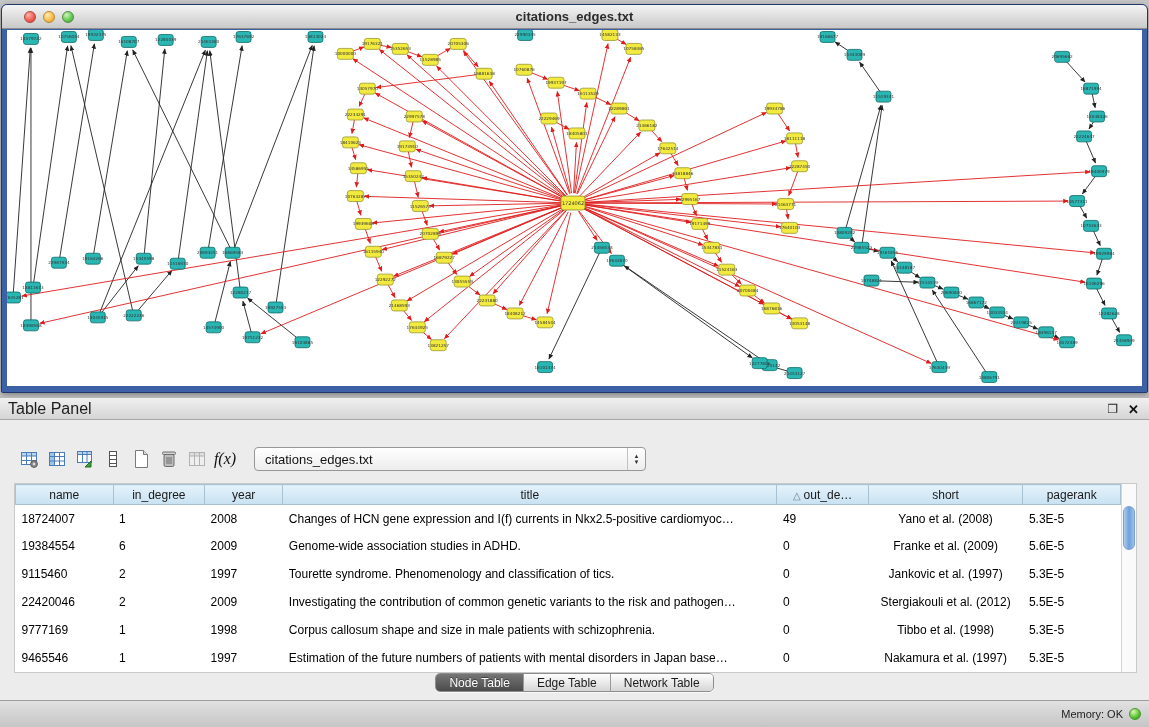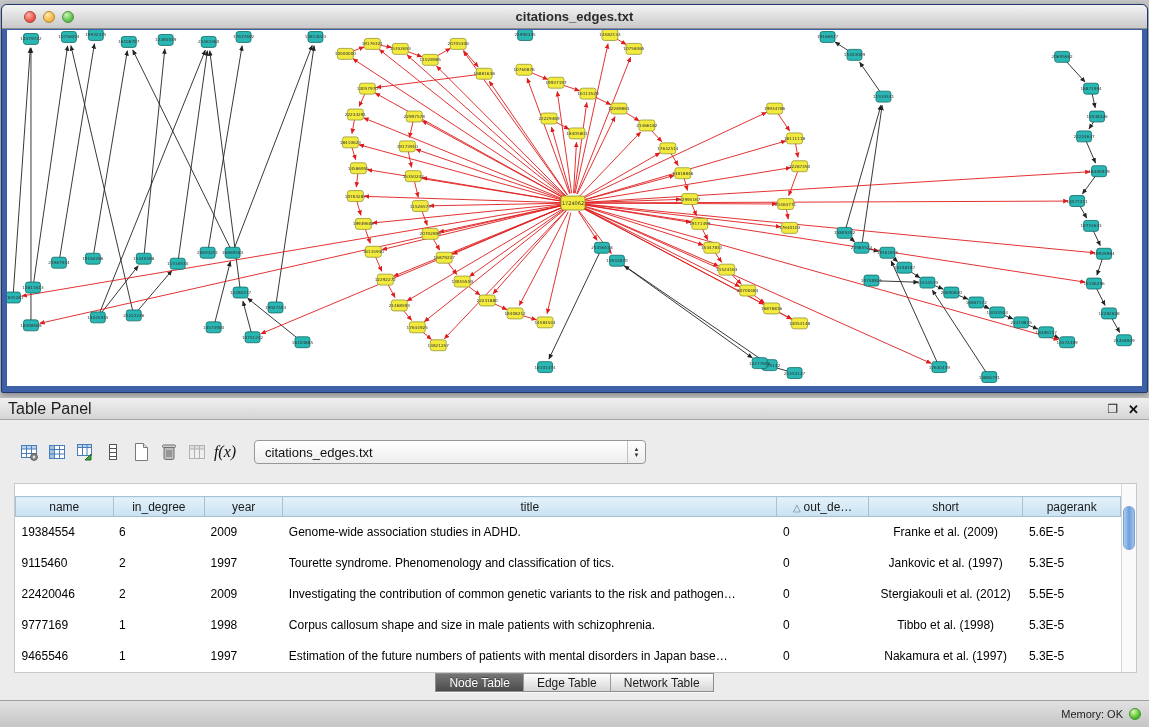--- a/index.html
+++ b/index.html
@@ -26,44 +26,44 @@
   
   .panel-header { position:absolute; left:0; top:397px; width:1149px; height:23px;
     background:linear-gradient(#f0f0f0,#d5d5d5); border-top:1px solid #b7b7b7; border-bottom:1px solid #a6a6a6; }
   .panel-title { position:absolute; left:8px; top:0; line-height:22px; font-size:16px; color:#1d1d1d; }
   .panel-header-icons { position:absolute; right:10px; top:0; height:22px; display:flex; align-items:center; gap:10px; }
   .float-glyph { font-size:12px; color:#222; cursor:default; }
   .close-glyph { font-size:13px; font-weight:700; color:#111; cursor:default; }
 
   .panel-body { position:absolute; left:0; top:420px; width:1149px; height:280px; background:#ececec; }
 
-  .toolbar { position:absolute; left:16px; top:17px; height:30px; display:flex; align-items:center; gap:2px; }
+  .toolbar { position:absolute; left:16px; top:24px; height:30px; display:flex; align-items:center; gap:2px; }
   .tool-btn { width:26px; height:26px; display:flex; align-items:center; justify-content:center; border-radius:3px; }
   .fx { font-family:"Liberation Serif", serif; font-style:italic; font-size:16px; color:#111; }
   .combo { position:relative; margin-left:14px; width:392px; height:24px; border:1px solid #979797;
     border-radius:4px; background:linear-gradient(#ffffff,#ededed); display:flex; align-items:center;
     font-size:13px; color:#111; padding-left:10px; box-shadow:inset 0 1px 0 #fff; }
   .combo-stepper { position:absolute; right:0; top:0; bottom:0; width:18px; border-left:1px solid #c2c2c2;
     display:flex; flex-direction:column; align-items:center; justify-content:center; color:#333; }
   .combo-stepper span { font-size:6px; line-height:6px; }
 
   .table-wrap { position:absolute; left:14px; top:63px; width:1123px; height:190px; background:#ffffff;
     border:1px solid #c9c9c9; display:flex; }
-  table { border-collapse:collapse; table-layout:fixed; width:1107px;margin-top:12px; }
+  table { border-collapse:collapse; table-layout:fixed; width:1107px; }
   th { background:linear-gradient(#e4f2fb,#c8e1f1); border:1px solid #a8c2d3; font-weight:400;
     font-size:12px; color:#1a1a1a; height:20px; text-align:center; overflow:hidden; white-space:nowrap; }
   th .sort { color:#6a7f8e; font-size:10px; margin-right:3px; }
   td { font-size:12px; color:#000; height:16px; padding:0 6px; white-space:nowrap; overflow:hidden; }
   td.center { text-align:center; }
   .vscroll { width:15px; background:#fafafa; border-left:1px solid #d6d6d6; position:relative; }
   .vthumb { position:absolute; left:1px; right:1px; top:22px; height:44px; border-radius:7px;
     background:linear-gradient(90deg,#aecdef,#6e9fdd 50%,#9dc1ea); border:1px solid #7ba1d0; }
 
   .tabs-row { position:absolute; left:0; right:0; bottom:8px; display:flex; justify-content:center; }
-  .seg { display:flex; border:1px solid #8d8d8d; border-radius:0; overflow:hidden; height:19px;
+  .seg { display:flex; border:1px solid #8d8d8d; border-radius:5px; overflow:hidden; height:19px;
     box-shadow:0 1px 0 rgba(255,255,255,.7); }
   .seg-btn { padding:0 13px; font-size:12px; line-height:18px; color:#1c1c1c;
     background:linear-gradient(#fefefe,#d6d6d6); border-left:1px solid #9a9a9a; cursor:default; }
   .seg-btn:first-child { border-left:none; }
   .seg-btn.selected { background:linear-gradient(#767676,#4b4b4b); color:#fff; text-shadow:0 -1px 0 rgba(0,0,0,.4); }
 
   .status-bar { position:absolute; left:0; bottom:0; width:1149px; height:27px;
     background:linear-gradient(#e1e1e1,#c5c5c5); border-top:1px solid #9e9e9e; }
   .memory-label { position:absolute; right:26px; top:7px; font-size:11px; color:#1d1d1d; }
   .memory-dot { position:absolute; right:8px; top:7px; width:12px; height:12px; border-radius:50%;
@@ -797,20 +797,29 @@
             <th>in_degree</th>
             <th>year</th>
             <th>title</th>
             <th><span class="sort">△</span>out_de…</th>
             <th>short</th>
             <th>pagerank</th>
           </tr>
         </thead>
       <tbody id="body-rows">
           <tr>
+            <td>18724007</td>
+            <td>1</td>
+            <td>2008</td>
+            <td>Changes of HCN gene expression and I(f) currents in Nkx2.5-positive cardiomyoc…</td>
+            <td>49</td>
+            <td class="center">Yano et al. (2008)</td>
+            <td>5.3E-5</td>
+          </tr>
+          <tr>
             <td>19384554</td>
             <td>6</td>
             <td>2009</td>
             <td>Genome-wide association studies in ADHD.</td>
             <td>0</td>
             <td class="center">Franke et al. (2009)</td>
             <td>5.6E-5</td>
           </tr>
           <tr>
             <td>9115460</td>

